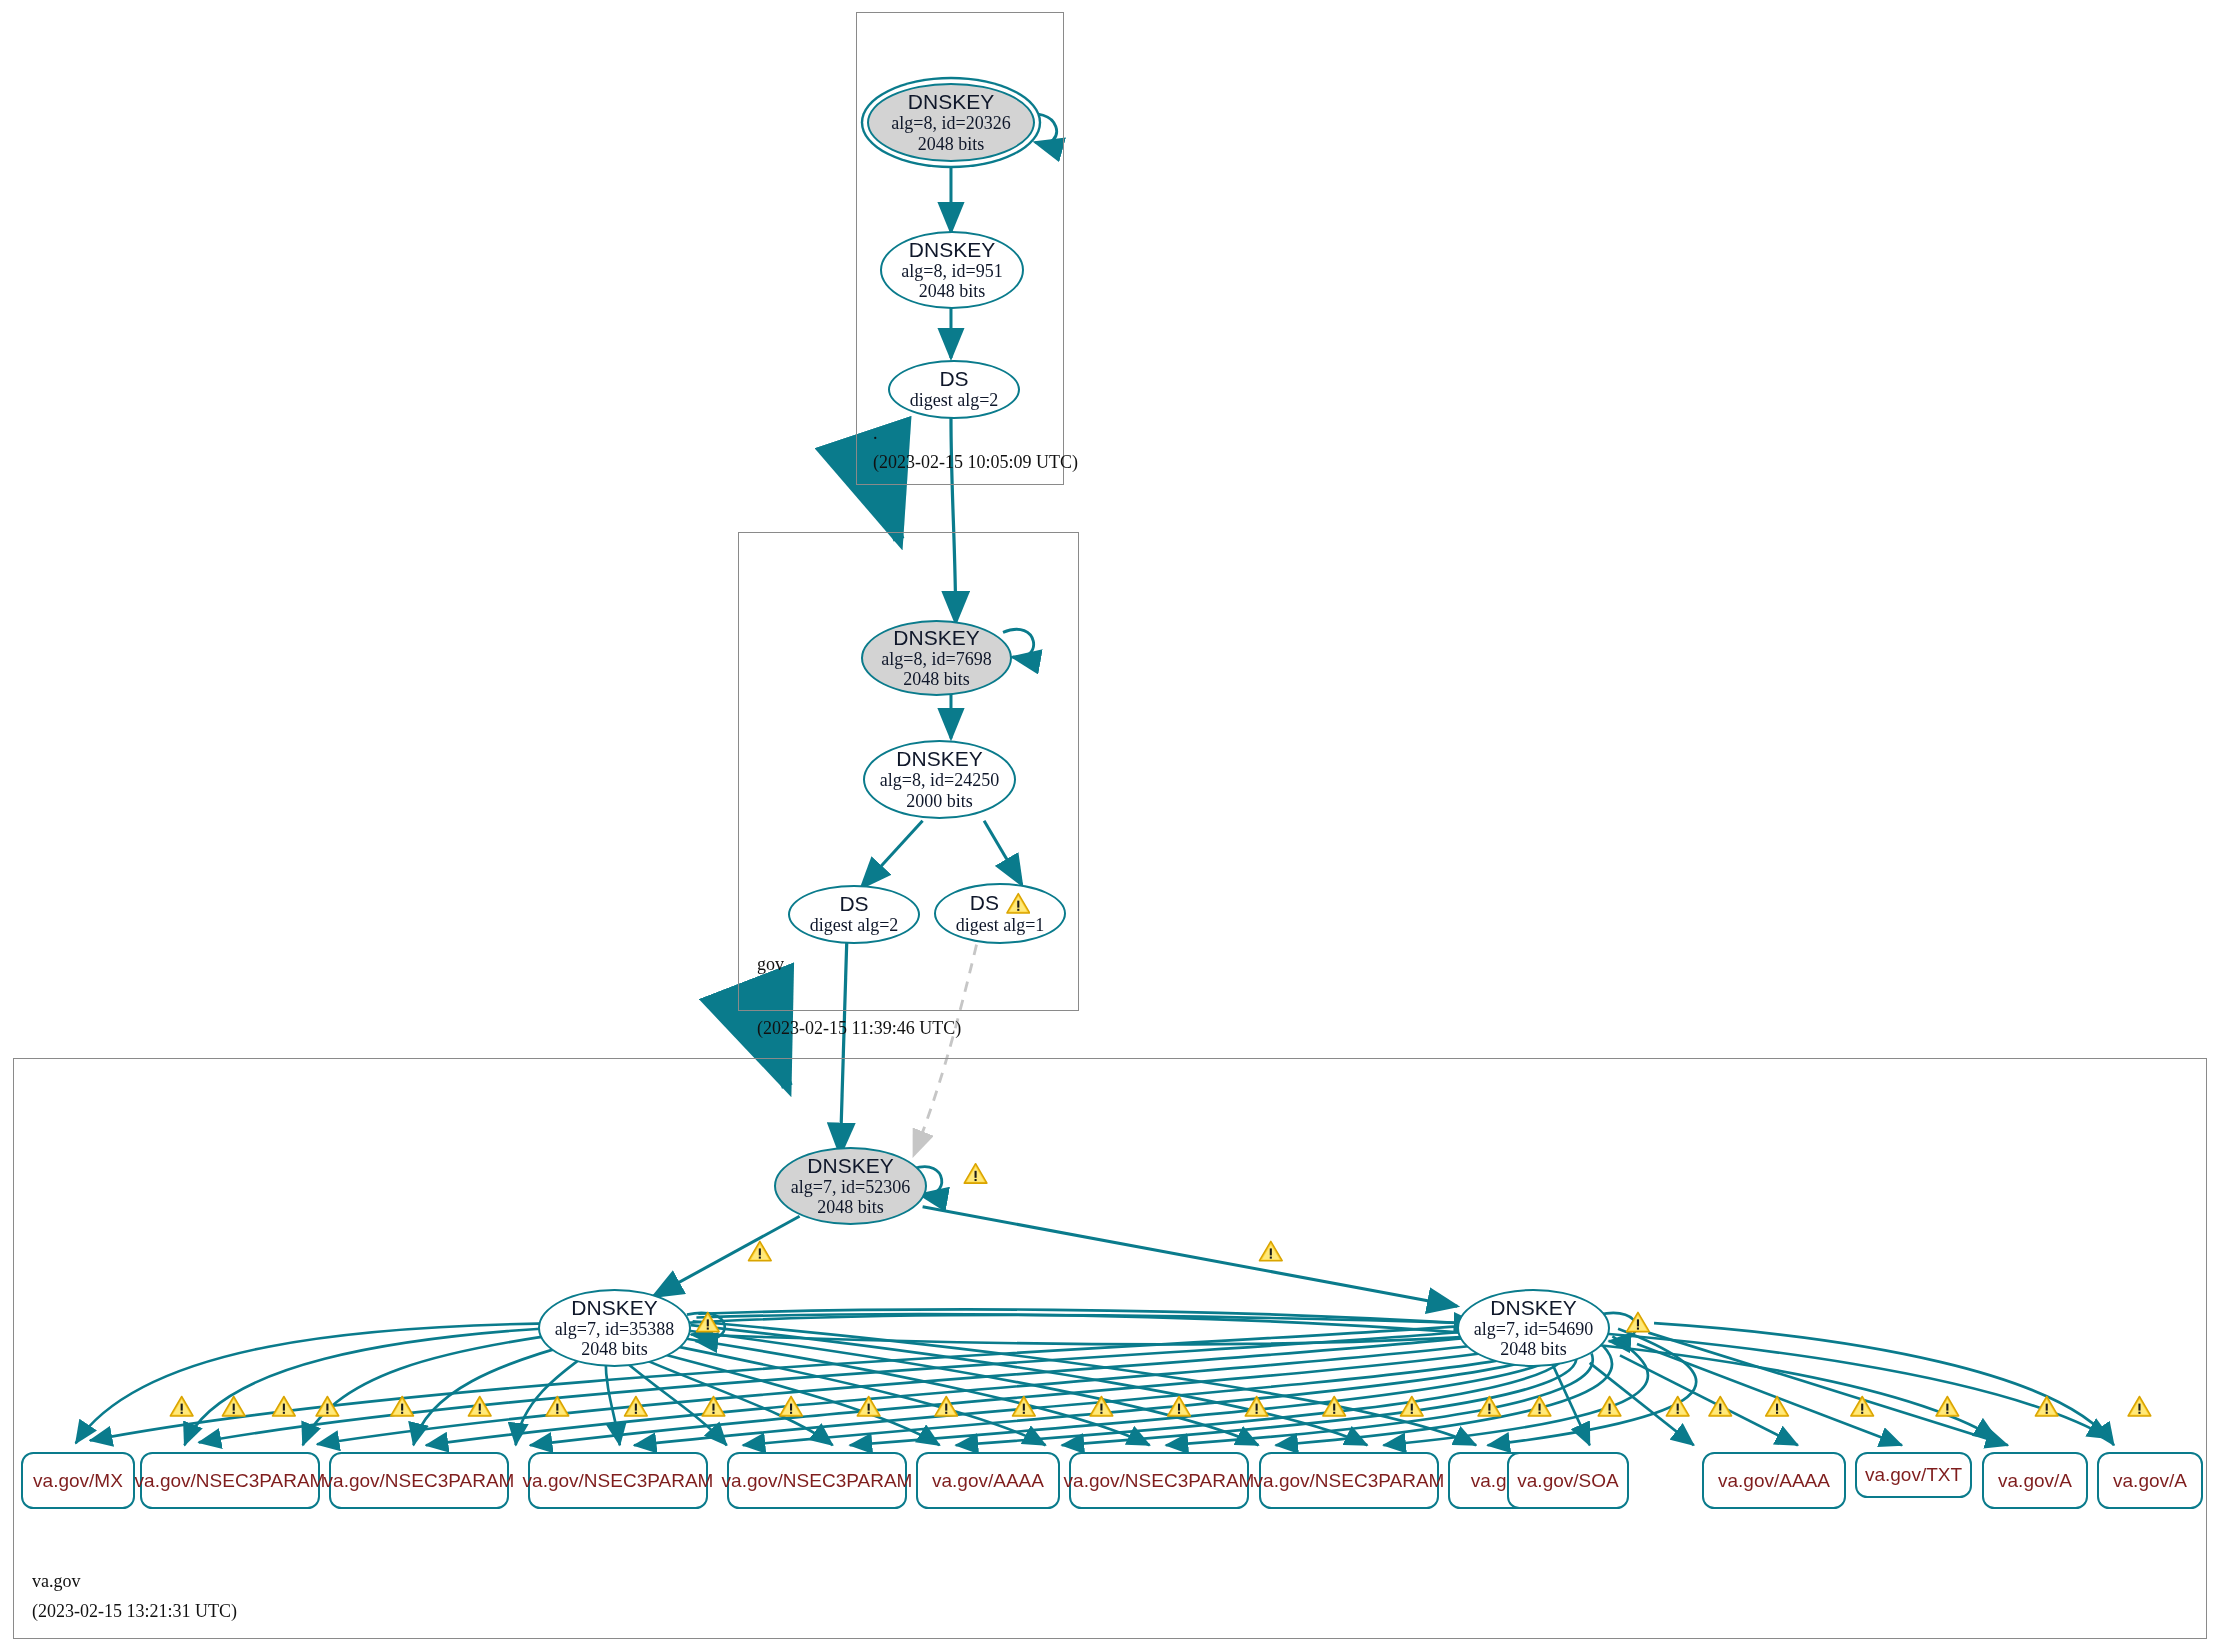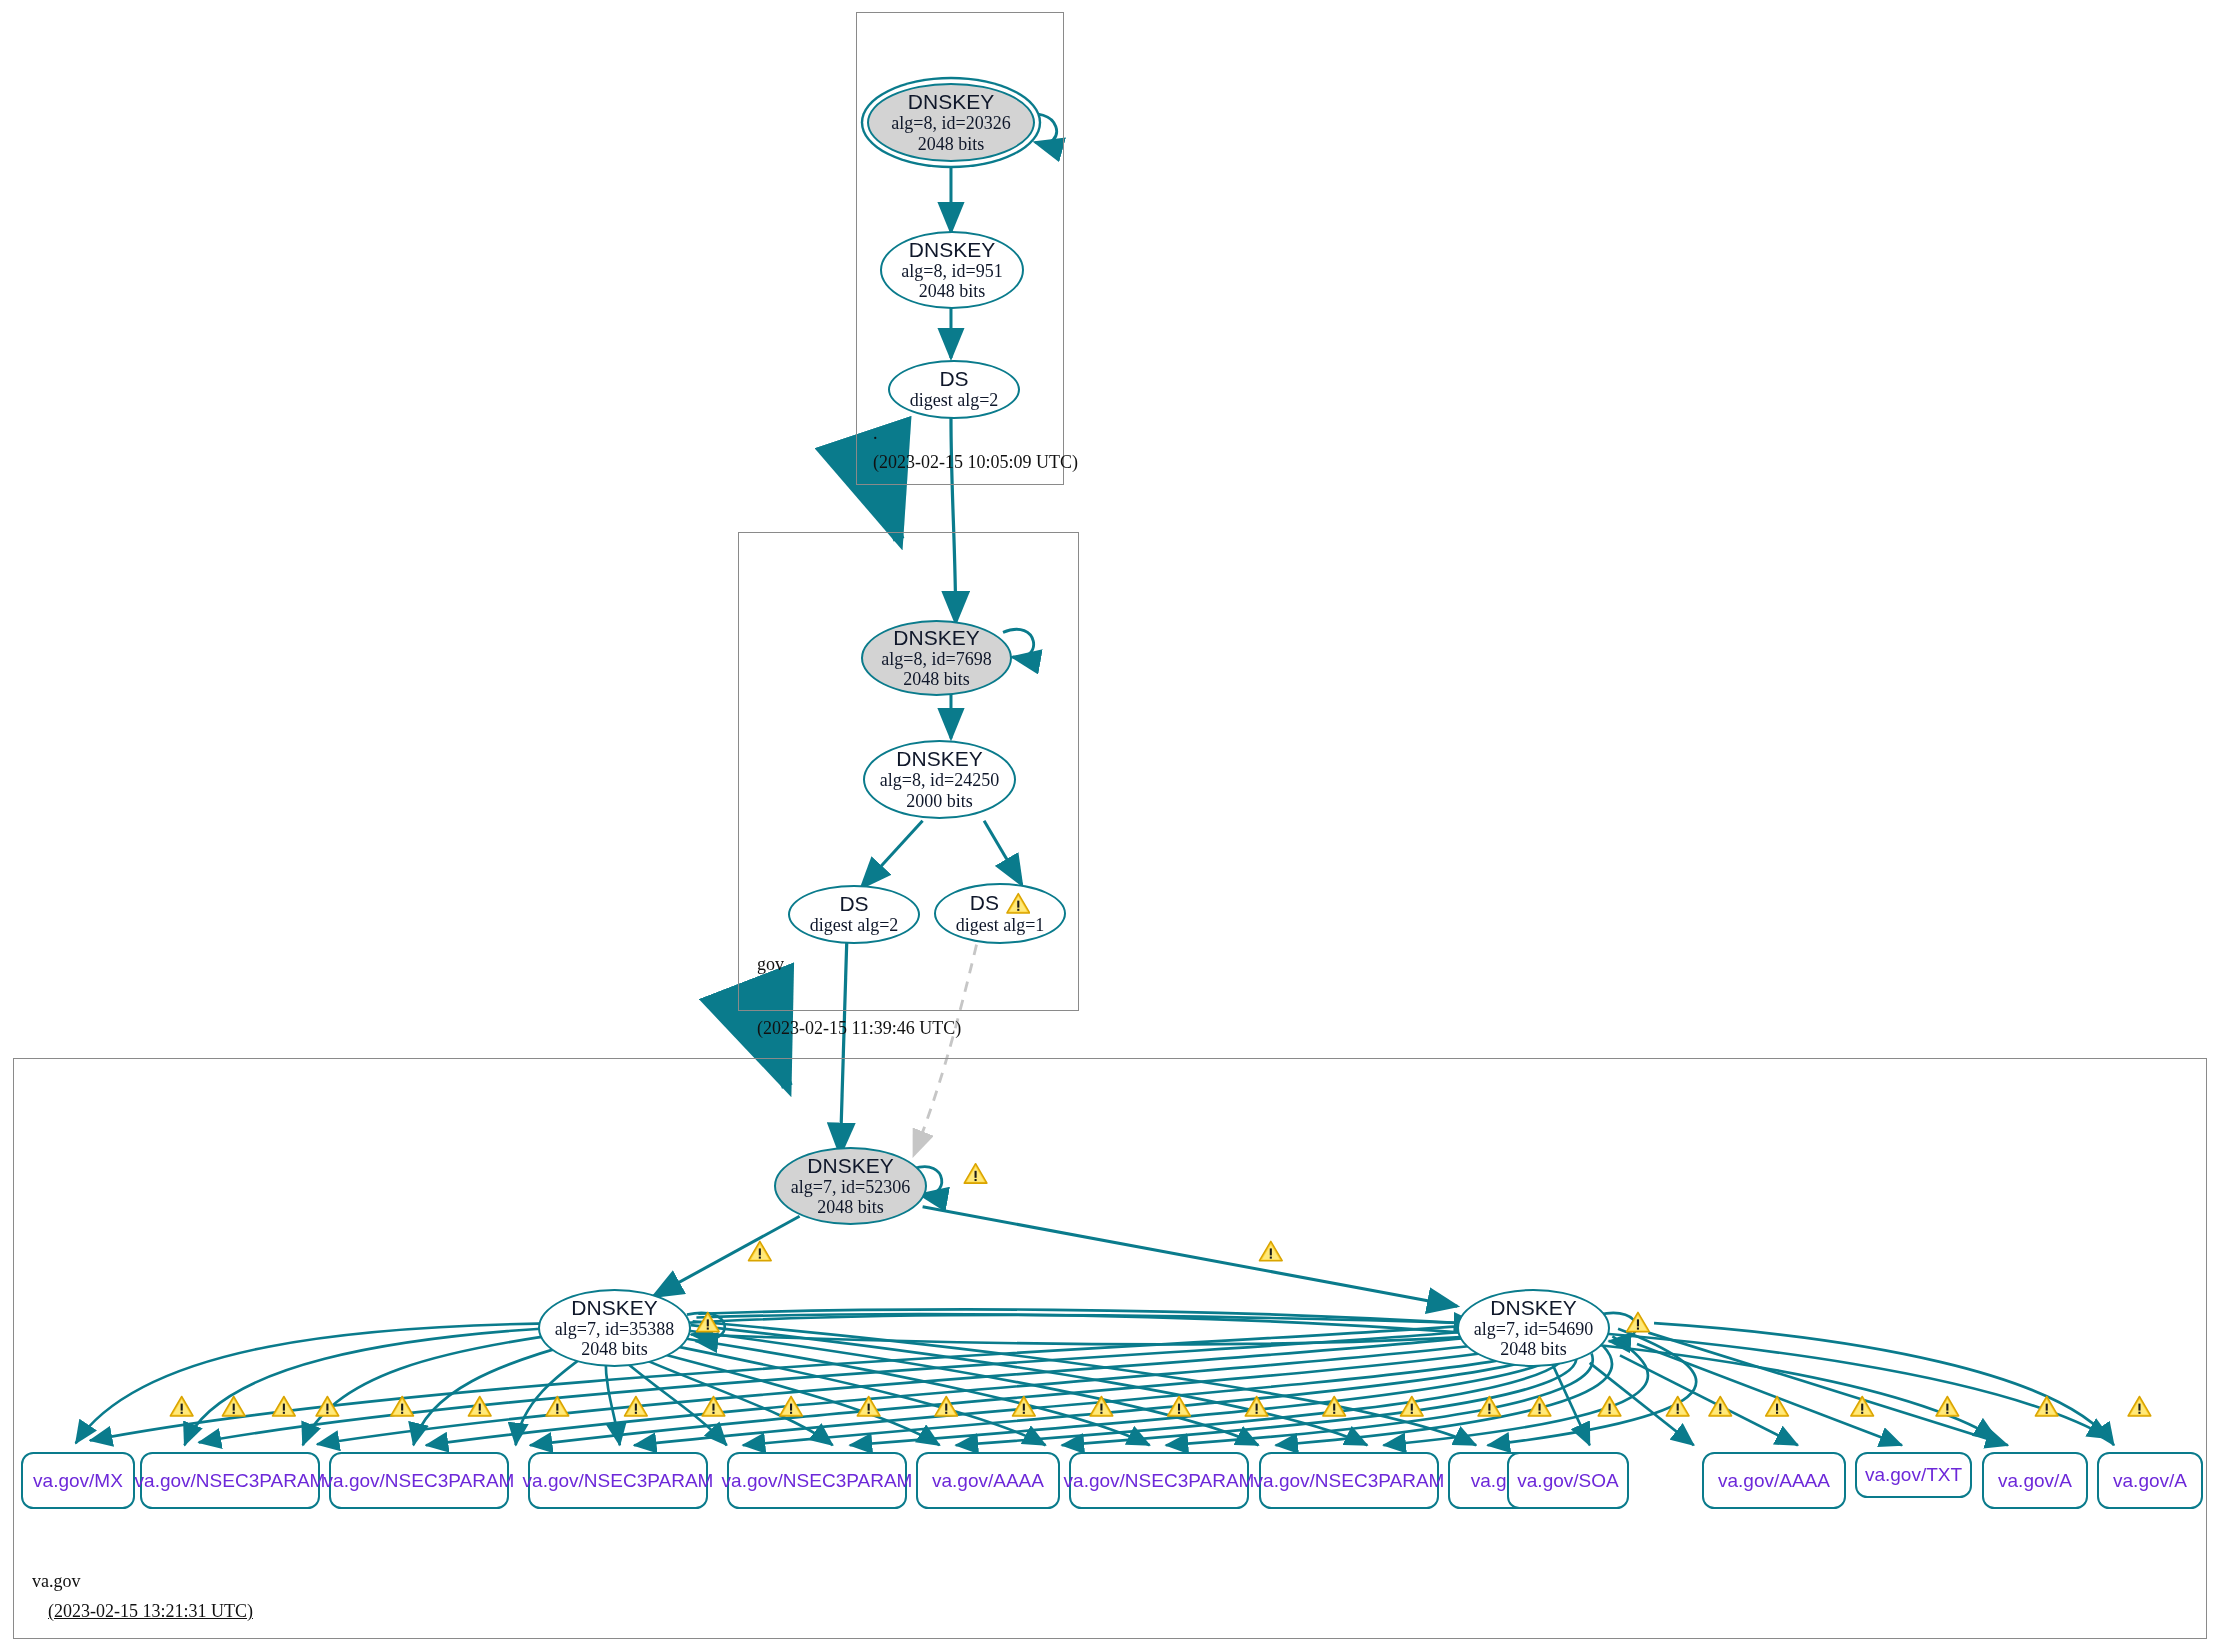--- a/index.html
+++ b/index.html
@@ -15,21 +15,21 @@
 
   .node{position:absolute;box-sizing:border-box;display:flex;flex-direction:column;
         align-items:center;justify-content:center;text-align:center;color:#0f172a;}
   .ellipse{border:2.5px solid #0a7b8c;border-radius:50%;background:#ffffff;}
   .ellipse.shaded{background:#d3d3d3;}
   .ellipse.dbl{box-shadow:0 0 0 3.8px #ffffff, 0 0 0 6.2px #0a7b8c;}
   .n-title{font-family:"Liberation Sans", sans-serif;font-size:21px;line-height:1.05;}
   .n-sub{font-family:Liberation Serif, serif;font-size:18px;line-height:1.12;}
   .rrset{position:absolute;border:2.5px solid #0a7b8c;border-radius:12.3px;background:#fff;
          display:flex;align-items:center;justify-content:center;box-sizing:border-box;
-         font-family:"Liberation Sans", sans-serif;font-size:19px;color:#6d28d9;white-space:nowrap;}
+         font-family:"Liberation Sans", sans-serif;font-size:19px;color:#7f1d1d;white-space:nowrap;}
   .inline-warn{display:inline-block;width:24.6px;height:22px;vertical-align:-3.8px;margin-left:6.6px;}
 </style>
 </head>
 <body>
 
 <div id="stage">
 
   <svg id="graph" viewBox="0 0 2344 1742">
     <defs>
       <marker id="ah" markerWidth="11" markerHeight="9" refX="10" refY="4.5" orient="auto">
@@ -227,21 +227,21 @@
     <div class="n-title">
       <span>DS</span><svg class="inline-warn" viewBox="0 0 26 23">
           <use href="#warnTri"></use>
         </svg>
     </div>
     <div class="n-sub">digest alg=1</div>
   </div>
 
   <div class="zone-box" style="left:13.2px;top:1058px;width:2194px;height:581px;"></div>
   <div class="zone-label zone-name" style="left:32px;top:1571px;">va.gov</div>
-  <div class="zone-label zone-time" style="left:48px;top:1601px;text-decoration:underline;">(2023-02-15 13:21:31 UTC)</div>
+  <div class="zone-label zone-time" style="left:32px;top:1601px;">(2023-02-15 13:21:31 UTC)</div>
 
   <div class="node ellipse shaded" style="left:774px;top:1147px;width:153px;height:78px;">
     <div class="n-title">DNSKEY</div>
     <div class="n-sub">alg=7, id=52306</div>
     <div class="n-sub">2048 bits</div>
   </div>
 
   <div class="node ellipse" style="left:538px;top:1289px;width:153px;height:78px;">
     <div class="n-title">DNSKEY</div>
     <div class="n-sub">alg=7, id=35388</div>

